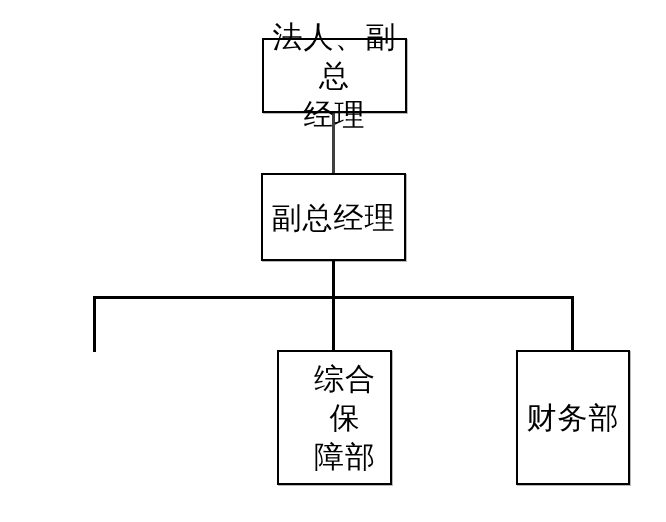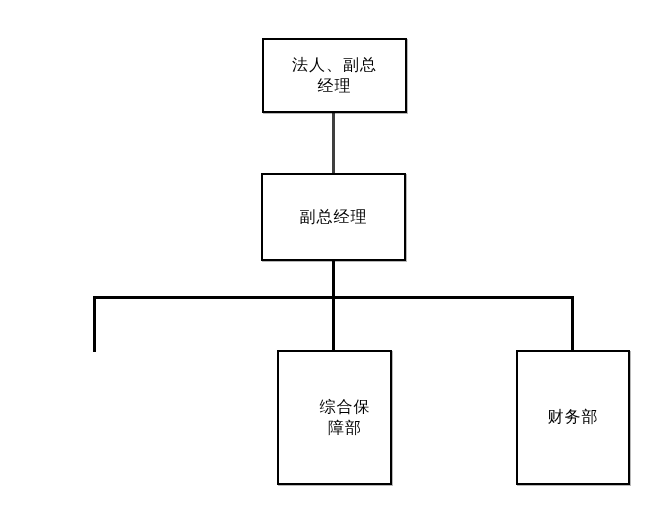--- a/index.html
+++ b/index.html
@@ -20,21 +20,21 @@
     box-sizing: border-box;
     background: #ffffff;
     border: 2px solid #000000;
     box-shadow: 1px 1px 0 rgba(0,0,0,0.28);
     display: flex;
     align-items: center;
     justify-content: center;
     text-align: center;
   }
   .org-node .label {
-    font-size: 16px;
+    font-size: 30px;
     line-height: 1.3;
     color: #000000;
     white-space: pre-line;
     letter-spacing: 1px;
   }
   .connector {
     position: absolute;
     background: #000000;
   }
   .connector.top-link {

